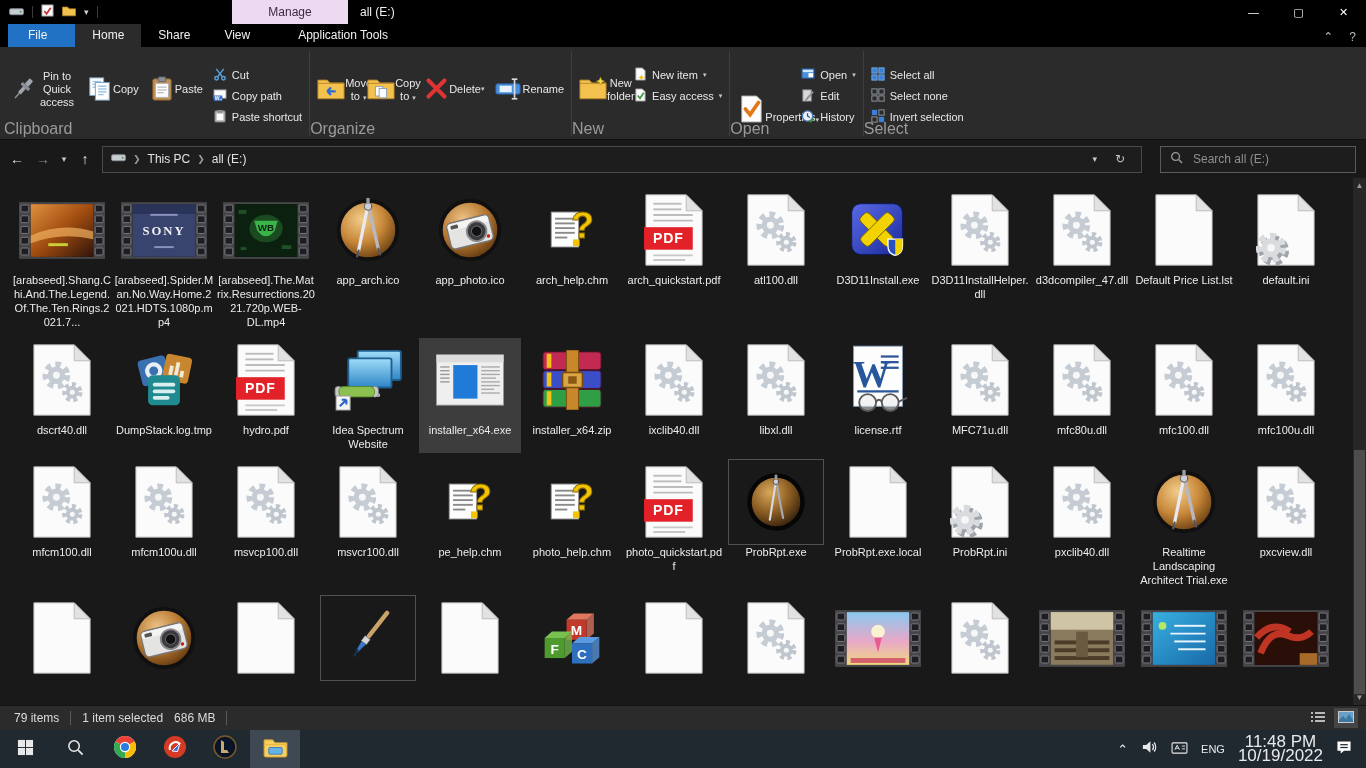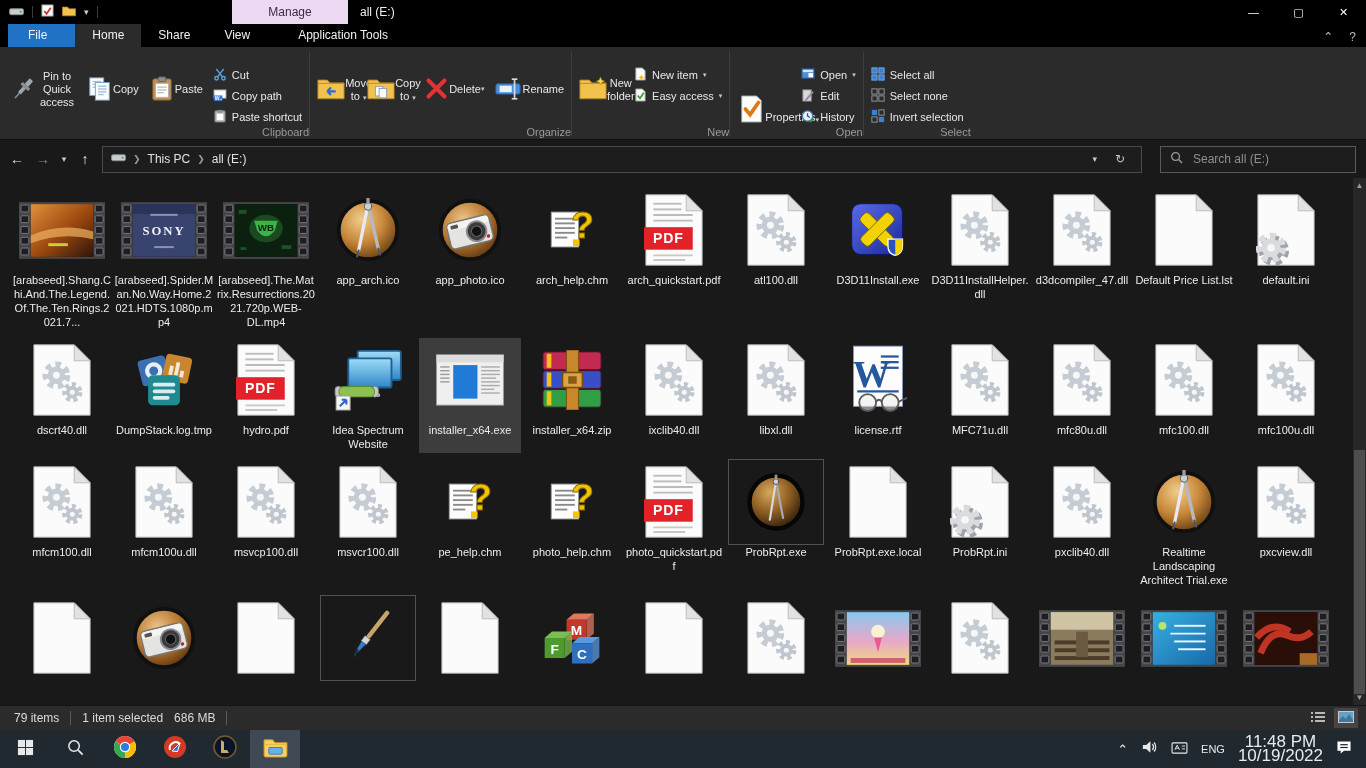--- a/index.html
+++ b/index.html
@@ -19,21 +19,21 @@
   .tabrow{height:23px;background:#000;display:flex;align-items:flex-end;position:relative;flex:0 0 23px;}
   .tab{padding:4px 17px 5px 17px;font-size:12px;color:#f0f0f0;}
   .tab.file{background:#2172c4;margin-left:8px;padding:4px 28px 5px 20px;}
   .tab.selected{background:#2b2b2b;}
   .tab.apptools{margin-left:14px;}
   .tabrow-right{position:absolute;right:10px;bottom:3px;display:flex;gap:16px;color:#b8b8b8;font-size:12px;align-items:center;}
   
   .ribbon{height:93px;background:#2b2b2b;display:flex;padding:1px 0 0 4px;border-bottom:1px solid #101010;flex:0 0 93px;box-sizing:border-box;}
   .rgroup{position:relative;display:flex;flex-direction:column;padding:0 3px 15px 3px;}
   .rbody{display:flex;flex:1;align-items:flex-start;padding-top:2px;gap:2px;}
-  .rgl{position:absolute;bottom:1px;left:0;right:0;text-align:right;font-size:11px;color:#9a9a9a;}
+  .rgl{position:absolute;bottom:1px;left:0;right:0;text-align:left;font-size:16px;color:#9a9a9a;}
   .rsep{width:1px;background:#3e3e3e;margin:3px 0;}
   .rsep.inner{margin:6px 2px;}
   .rbig{display:flex;flex-direction:row;align-items:center;background:none;border:none;color:#e8e8e8;
     font-size:11px;padding:3px 4px 0 4px;min-width:42px;height:74px;box-sizing:border-box;font-family:inherit;}
   .rbig .ric{height:30px;display:flex;align-items:center;}
   .rbig .rlabel{line-height:13px;text-align:center;margin-top:2px;}
   .rcol{display:flex;flex-direction:column;gap:5px;padding:4px 2px 0 2px;margin-top:13px;}
   .rsmall{display:flex;align-items:center;gap:5px;background:none;border:none;color:#e8e8e8;font-size:11px;padding:0 2px;font-family:inherit;white-space:nowrap;}
   .arrow{font-size:7px;color:#c8c8c8;line-height:8px;}
   

